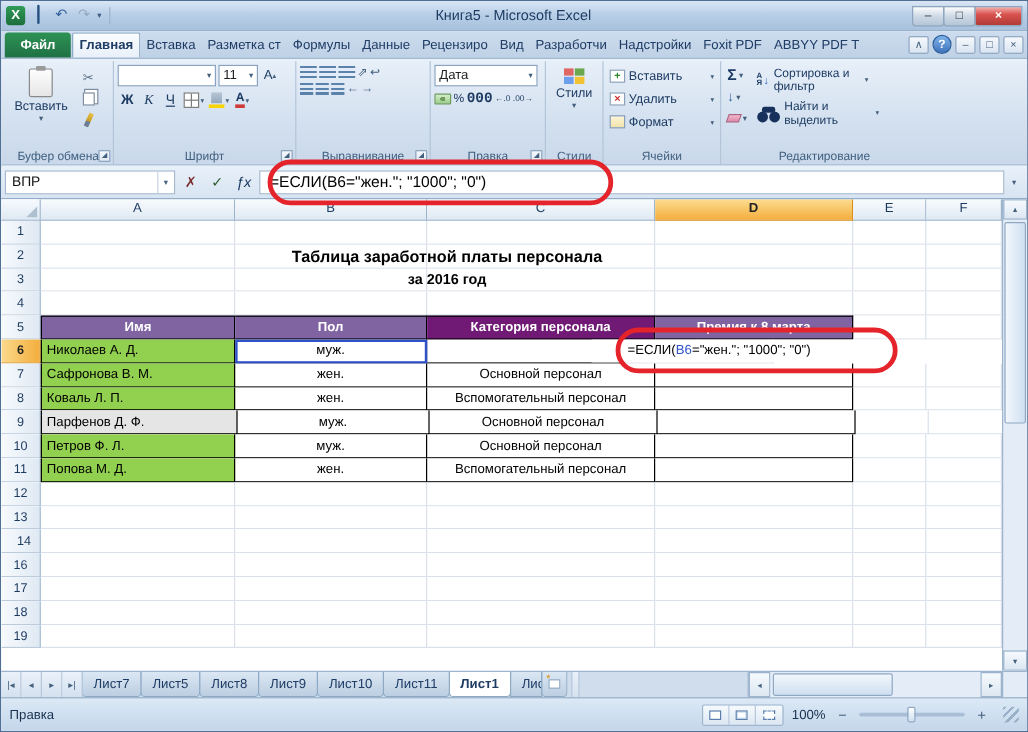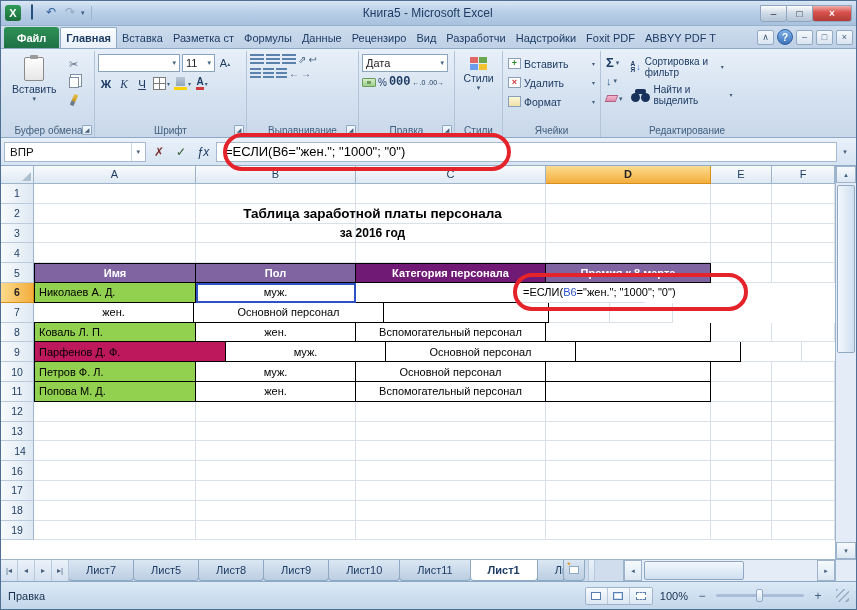--- a/index.html
+++ b/index.html
@@ -112,21 +112,21 @@
 .editbox{position:absolute;left:492px;width:252px;top:0;bottom:1px;background:#fff;display:flex;align-items:center;padding-left:30px;font-size:11px;white-space:pre;}
 
 .vscroll{width:21px;background:#e4edf7;border-left:1px solid #9db4cc;display:flex;flex-direction:column;}
 .vs-btn{height:17px;flex:0 0 17px;background:linear-gradient(#f6fafd,#dce7f2);border:1px solid #9db4cc;display:flex;align-items:center;justify-content:center;font-size:7px;color:#44607f;}
 .vs-track{flex:1;position:relative;}
 .vs-thumb{position:absolute;left:1px;right:1px;top:2px;height:168px;background:linear-gradient(90deg,#f2f7fc,#cfdff0);border:1px solid #8fa8c4;border-radius:2px;}
 
 .tabsbar{height:22px;flex:0 0 22px;display:flex;align-items:stretch;background:#cfdded;border-top:1px solid #9db4cc;}
 .tnav{width:17px;display:flex;align-items:center;justify-content:center;font-size:8px;color:#44607f;background:linear-gradient(#eaf1f9,#d4e1ef);border-right:1px solid #b9c9dc;}
 .tabs-strip{display:flex;align-items:stretch;overflow:hidden;}
-.sheettab{display:flex;align-items:center;padding:0 17px;font-size:11px;color:#1e3c64;background:linear-gradient(#dbe7f3,#bccee2);border:1px solid #8da9c4;border-top:none;margin-left:-1px;border-radius:0 0 4px 4px;white-space:nowrap;}
+.sheettab{display:flex;align-items:center;padding:0 9px;font-size:11px;color:#1e3c64;background:linear-gradient(#dbe7f3,#bccee2);border:1px solid #8da9c4;border-top:none;margin-left:-1px;border-radius:0 0 4px 4px;white-space:nowrap;}
 .sheettab.active{background:#fff;font-weight:bold;z-index:2;}
 .sheettab.clipped{max-width:27px;overflow:hidden;padding-right:0;border-radius:0;}
 .instab{width:22px;display:flex;align-items:center;justify-content:center;background:linear-gradient(#dbe7f3,#bccee2);border:1px solid #8da9c4;border-top:none;margin-left:-1px;border-radius:0 0 4px 4px;}
 .instab i{width:10px;height:8px;background:#fff;border:1px solid #8da9c4;position:relative;}
 .instab i::after{content:"*";position:absolute;top:-7px;left:-3px;color:#e08a00;font-size:9px;}
 .splitter{width:7px;background:linear-gradient(#eaf1f9,#d4e1ef);border-left:1px solid #b9c9dc;border-right:1px solid #b9c9dc;margin-left:3px;}
 .hscroll{width:212px;margin-left:auto;display:flex;align-items:stretch;border-left:1px solid #9db4cc;}
 .hs-btn{width:18px;background:linear-gradient(#f6fafd,#dce7f2);border:1px solid #9db4cc;display:flex;align-items:center;justify-content:center;font-size:7px;color:#44607f;}
 .hs-track{flex:1;position:relative;background:#e4edf7;}
 .hs-thumb{position:absolute;top:1px;bottom:1px;left:2px;width:100px;background:linear-gradient(#f2f7fc,#cfdff0);border:1px solid #8fa8c4;border-radius:2px;}
@@ -427,38 +427,39 @@
             <div class="cell tname" style="background: rgb(146, 208, 80); width: 162px;">Николаев А. Д.</div>
             <div class="cell tcell" style="width: 160px;">муж.</div>
             <div class="cell tcell" style="width: 165px;"></div>
             <div class="cell" style="width: 61px;"></div>
             <div class="cell" style="width: 63px;"></div>
             <div class="refhl" style="left: 195px; width: 160px; border-color: rgb(46, 81, 200);"></div>
             <div class="editbox"><span>=ЕСЛИ(</span><span style="color: rgb(46, 81, 200);">B6</span><span>="жен."; "1000"; "0")</span></div>
           </div>
           <div class="grow">
             <div class="rowhdr" style="width: 33px;">7</div>
+            <div class="cell tname" style="background: rgb(146, 208, 80); width: 162px;">Сафронова В. М.</div>
             <div class="cell tcell" style="width: 160px;">жен.</div>
             <div class="cell tcell" style="width: 190px;">Основной персонал</div>
             <div class="cell tcell" style="width: 165px;"></div>
             <div class="cell" style="width: 61px;"></div>
             <div class="cell" style="width: 63px;"></div>
           </div>
           <div class="grow">
             <div class="rowhdr" style="width: 33px;">8</div>
             <div class="cell tname" style="background: rgb(146, 208, 80); width: 162px;">Коваль Л. П.</div>
             <div class="cell tcell" style="width: 160px;">жен.</div>
             <div class="cell tcell" style="width: 190px;">Вспомогательный персонал</div>
             <div class="cell tcell" style="width: 165px;"></div>
             <div class="cell" style="width: 61px;"></div>
             <div class="cell" style="width: 63px;"></div>
           </div>
           <div class="grow">
             <div class="rowhdr" style="width: 33px;">9</div>
-            <div class="cell tname" style="background: #be185d; width: 192px;">Парфенов Д. Ф.</div>
+            <div class="cell tname" style="background: #e5e5e5; width: 164px;">Парфенов Д. Ф.</div>
             <div class="cell tcell" style="width: 160px;">муж.</div>
             <div class="cell tcell" style="width: 190px;">Основной персонал</div>
             <div class="cell tcell" style="width: 165px;"></div>
             <div class="cell" style="width: 61px;"></div>
             <div class="cell" style="width: 63px;"></div>
           </div>
           <div class="grow">
             <div class="rowhdr" style="width: 33px;">10</div>
             <div class="cell tname" style="background: rgb(146, 208, 80); width: 162px;">Петров Ф. Л.</div>
             <div class="cell tcell" style="width: 160px;">муж.</div>

